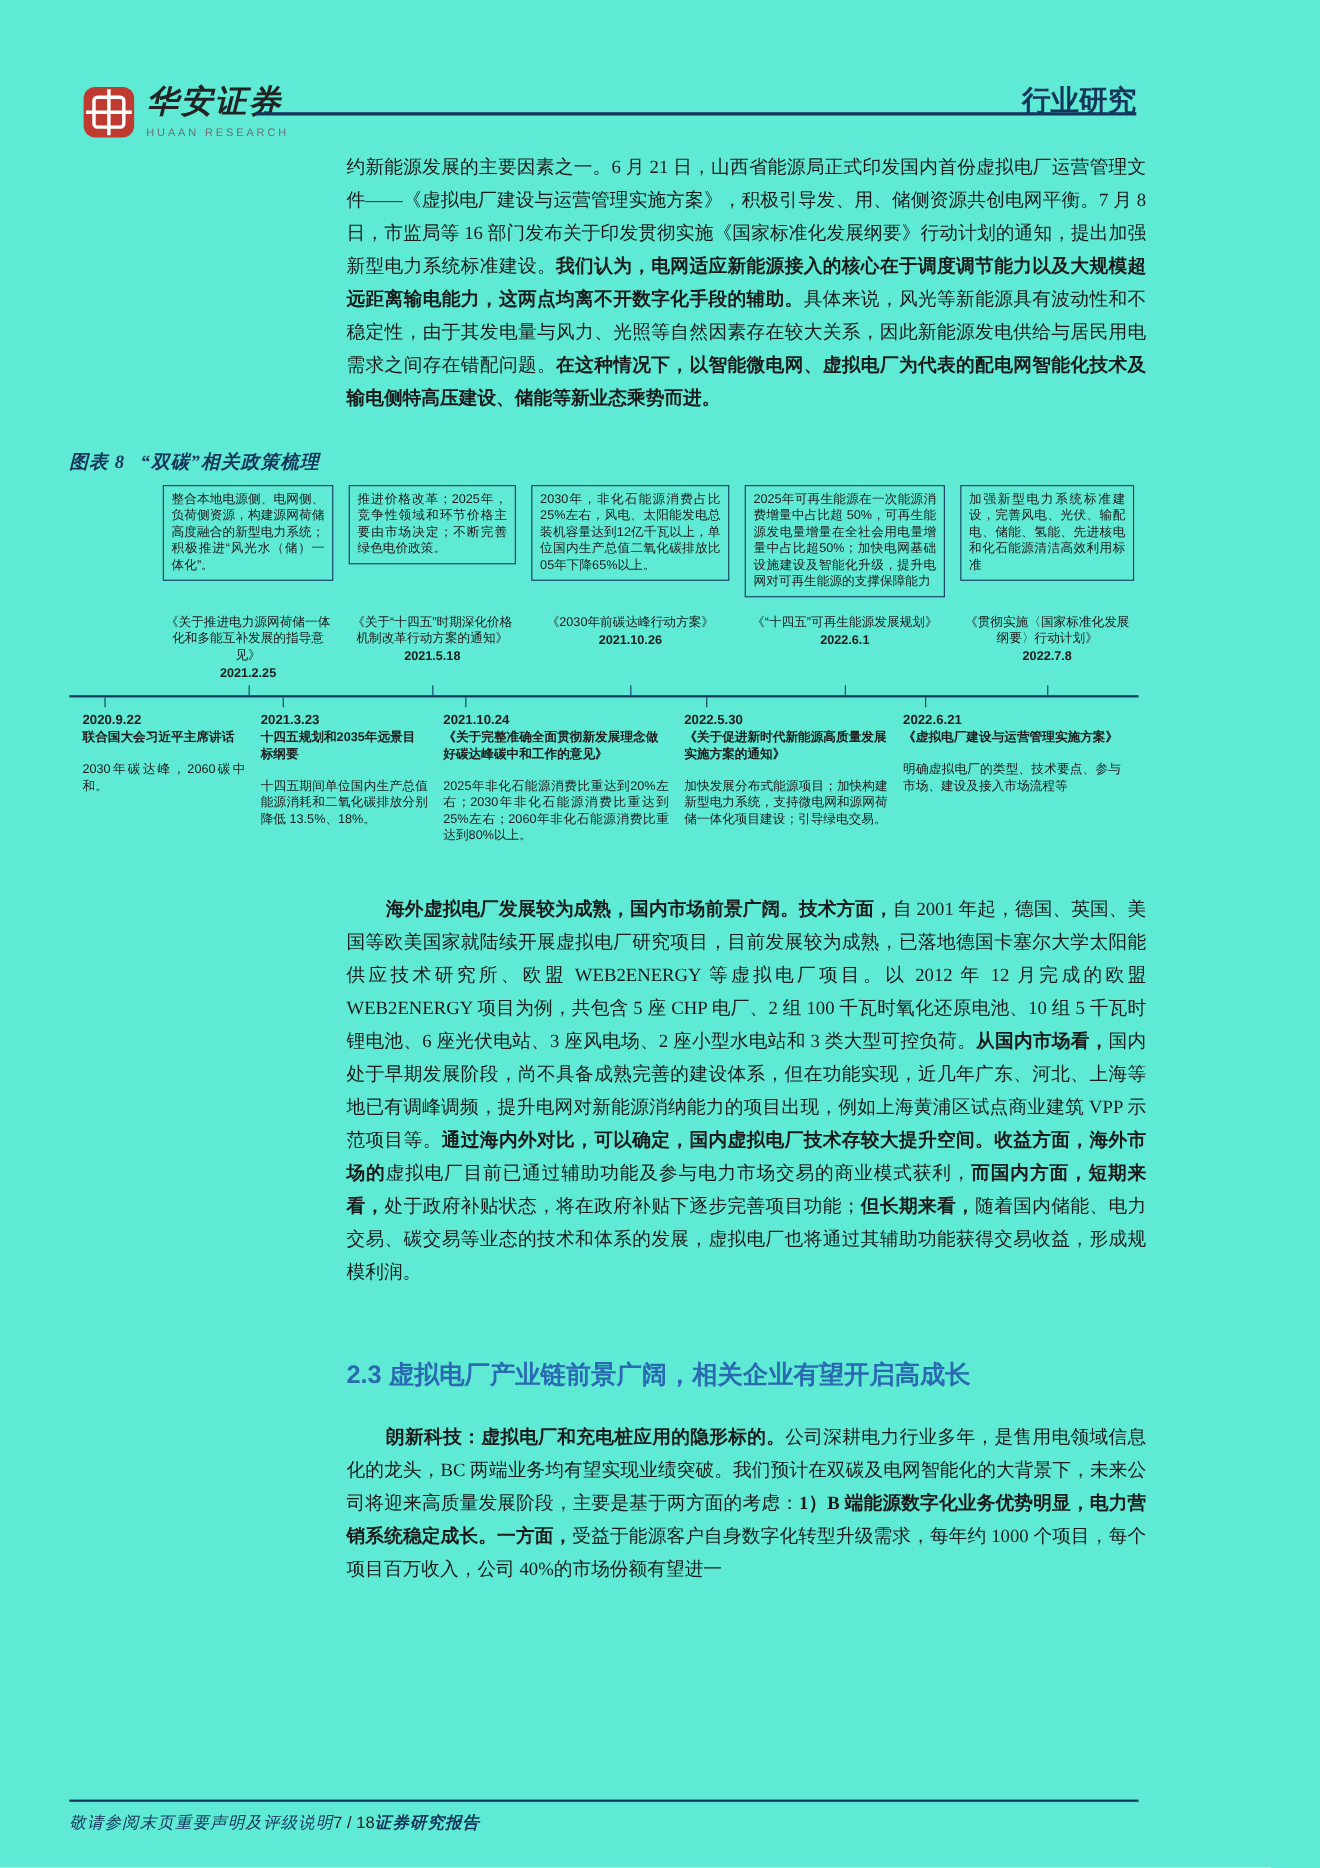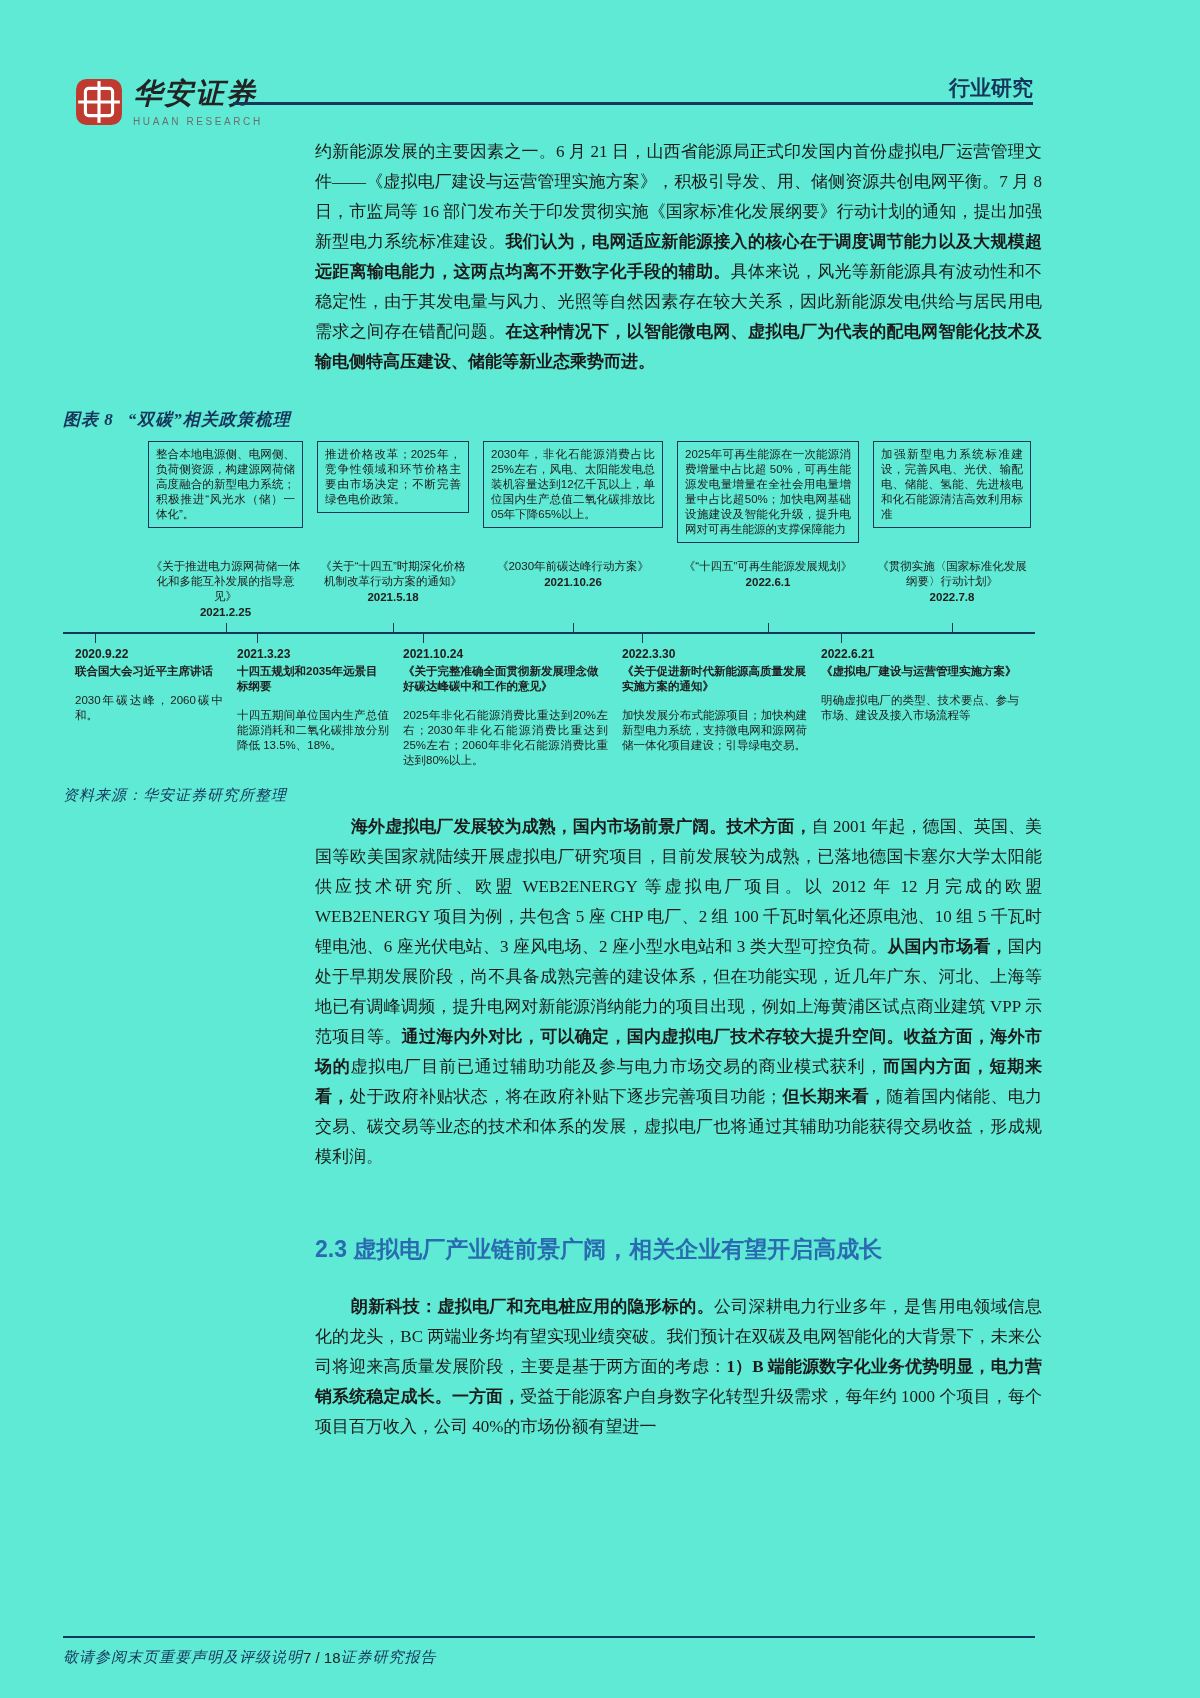--- a/index.html
+++ b/index.html
@@ -15,21 +15,21 @@
     font-family:"Liberation Serif",serif;color:var(--text);overflow:hidden;
   }
 
   
   .header{position:absolute;left:75px;top:78px;width:958px;height:64px;}
   .logo{position:absolute;left:0;top:0;display:flex;gap:10px;align-items:flex-start;}
   .seal{display:block;}
   .brand-cn{font-size:29px;font-weight:bold;font-style:italic;line-height:30px;color:#232323;letter-spacing:2px;}
   .brand-en{font-family:"Liberation Sans",sans-serif;font-size:10px;letter-spacing:2.6px;color:#6e6e6e;margin-top:8px;}
   .category{position:absolute;right:0;top:-4px;font-family:"Liberation Sans",sans-serif;
-    font-size:21px;font-weight:bold;color:var(--navy);}
+    font-size:26px;font-weight:bold;color:var(--navy);}
   .header-rule{position:absolute;left:158px;right:0;top:24px;height:3px;background:var(--navy);}
 
   
   .para{position:absolute;left:315px;width:727px;font-size:17px;line-height:30px;
     text-align:justify;color:var(--text);}
   .para1{top:137px;}
   .para2{top:812px;text-indent:36px;}
   .para3{top:1292px;text-indent:36px;}
   .section-heading{position:absolute;left:315px;top:1234px;width:727px;
     font-family:"Liberation Sans",sans-serif;font-size:23px;font-weight:bold;color:var(--blue);}
@@ -57,21 +57,21 @@
   .bw1{width:148px}.bw2{width:152px}.bw3{width:205px}.bw4{width:185px}.bw5{width:198px}
   .fig-source{margin-top:18px;font-family:"Liberation Serif",serif;font-style:italic;
     font-size:15px;color:var(--navy);letter-spacing:1px;}
 
   
   .footer-rule{position:absolute;left:63px;width:972px;top:1636px;height:2px;background:var(--navy);}
   .footer{position:absolute;left:63px;width:972px;top:1648px;display:flex;
     align-items:center;font-size:15px;}
   .footer-left{color:var(--navy);font-style:italic;letter-spacing:1px;}
   .footer-page{color:#222;font-family:"Liberation Sans",sans-serif;}
-  .footer-right{color:var(--navy);font-weight:normal;font-style:italic;letter-spacing:1px;}
+  .footer-right{color:var(--navy);font-weight:bold;font-style:italic;letter-spacing:1px;}
 </style>
 </head>
 <body>
 
 <div class="page">
 
   <div class="header">
     <div class="logo">
       <svg class="seal" width="48" height="48" viewBox="0 0 46 46">
         <rect x="1" y="1" width="44" height="44" rx="10" fill="#bf3a2f"></rect>
@@ -147,33 +147,32 @@
         <div class="col-detail">十四五期间单位国内生产总值能源消耗和二氧化碳排放分别降低 13.5%、18%。</div>
       </div>
       <div class="fig-col bw3">
         <div class="tick-up"></div>
         <div class="col-date">2021.10.24</div>
         <div class="col-event">《关于完整准确全面贯彻新发展理念做好碳达峰碳中和工作的意见》</div>
         <div class="col-detail">2025年非化石能源消费比重达到20%左右；2030年非化石能源消费比重达到25%左右；2060年非化石能源消费比重达到80%以上。</div>
       </div>
       <div class="fig-col bw4">
         <div class="tick-up"></div>
-        <div class="col-date">2022.3.30</div>
+        <div class="col-date">2022.5.30</div>
         <div class="col-event">《关于促进新时代新能源高质量发展实施方案的通知》</div>
         <div class="col-detail">加快发展分布式能源项目；加快构建新型电力系统，支持微电网和源网荷储一体化项目建设；引导绿电交易。</div>
       </div>
       <div class="fig-col bw5">
         <div class="tick-up"></div>
         <div class="col-date">2022.6.21</div>
         <div class="col-event">《虚拟电厂建设与运营管理实施方案》</div>
         <div class="col-detail">明确虚拟电厂的类型、技术要点、参与市场、建设及接入市场流程等</div>
       </div>
     </div>
 
-    <div class="fig-source">资料来源：华安证券研究所整理</div>
   </div>
 
   <div class="para para2"><span style="font-weight: bold;">海外虚拟电厂发展较为成熟，国内市场前景广阔。技术方面，</span><span>自 2001 年起，德国、英国、美国等欧美国家就陆续开展虚拟电厂研究项目，目前发展较为成熟，已落地德国卡塞尔大学太阳能供应技术研究所、欧盟 WEB2ENERGY 等虚拟电厂项目。以 2012 年 12 月完成的欧盟 WEB2ENERGY 项目为例，共包含 5 座 CHP 电厂、2 组 100 千瓦时氧化还原电池、10 组 5 千瓦时锂电池、6 座光伏电站、3 座风电场、2 座小型水电站和 3 类大型可控负荷。</span><span style="font-weight: bold;">从国内市场看，</span><span>国内处于早期发展阶段，尚不具备成熟完善的建设体系，但在功能实现，近几年广东、河北、上海等地已有调峰调频，提升电网对新能源消纳能力的项目出现，例如上海黄浦区试点商业建筑 VPP 示范项目等。</span><span style="font-weight: bold;">通过海内外对比，可以确定，国内虚拟电厂技术存较大提升空间。收益方面，海外市场的</span><span>虚拟电厂目前已通过辅助功能及参与电力市场交易的商业模式获利，</span><span style="font-weight: bold;">而国内方面，短期来看，</span><span>处于政府补贴状态，将在政府补贴下逐步完善项目功能；</span><span style="font-weight: bold;">但长期来看，</span><span>随着国内储能、电力交易、碳交易等业态的技术和体系的发展，虚拟电厂也将通过其辅助功能获得交易收益，形成规模利润。</span></div>
 
   <div class="section-heading">2.3 虚拟电厂产业链前景广阔，相关企业有望开启高成长</div>
 
   <div class="para para3"><span style="font-weight: bold;">朗新科技：虚拟电厂和充电桩应用的隐形标的。</span><span>公司深耕电力行业多年，是售用电领域信息化的龙头，BC 两端业务均有望实现业绩突破。我们预计在双碳及电网智能化的大背景下，未来公司将迎来高质量发展阶段，主要是基于两方面的考虑：</span><span style="font-weight: bold;">1）B 端能源数字化业务优势明显，电力营销系统稳定成长。一方面，</span><span>受益于能源客户自身数字化转型升级需求，每年约 1000 个项目，每个项目百万收入，公司 40%的市场份额有望进一</span></div>
 
   <div class="footer-rule"></div>
   <div class="footer">

